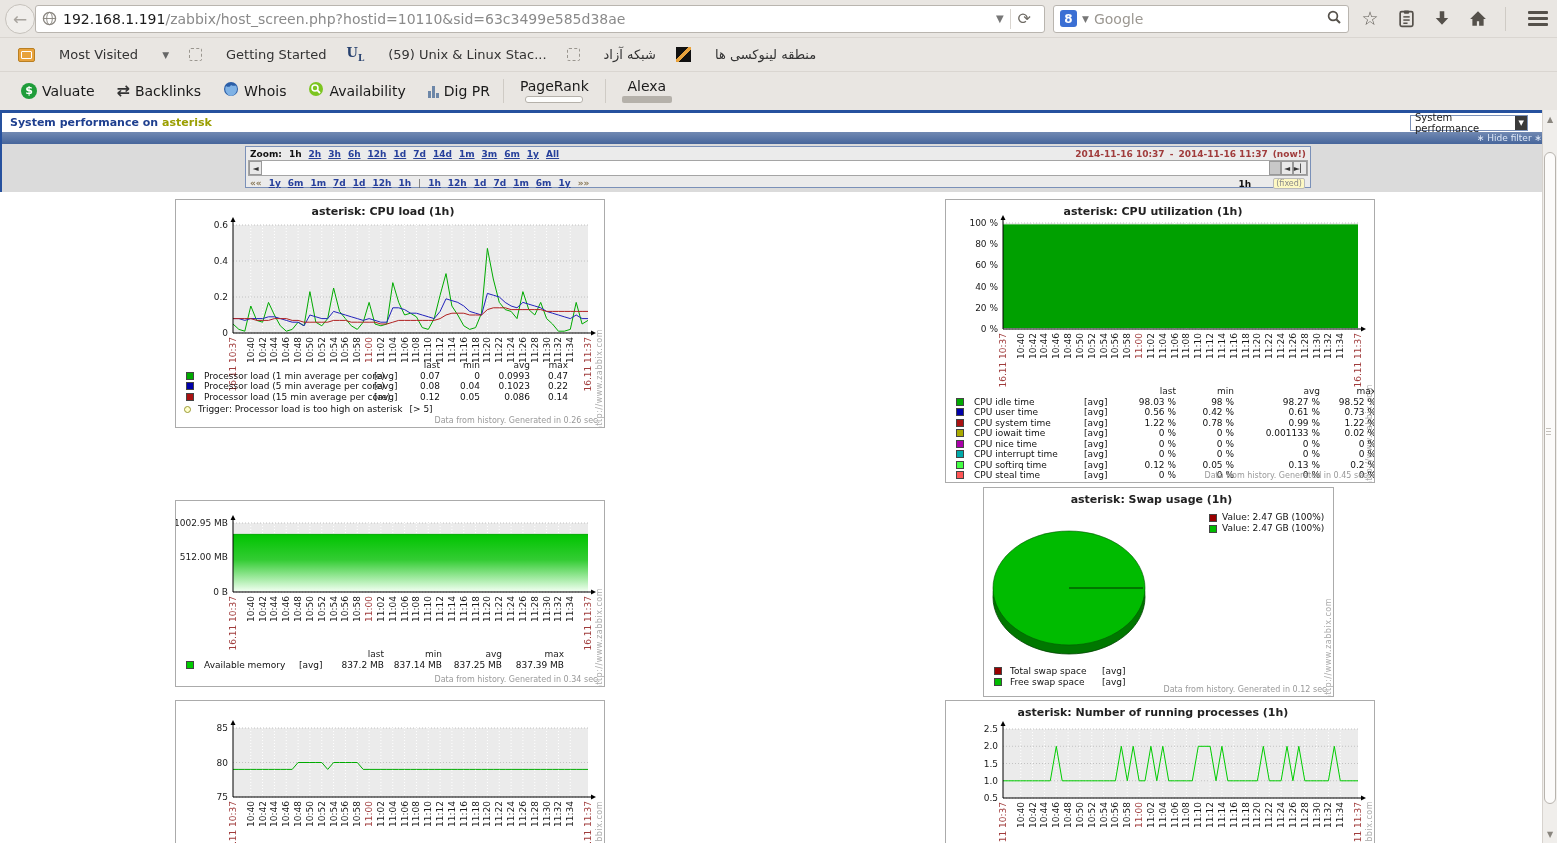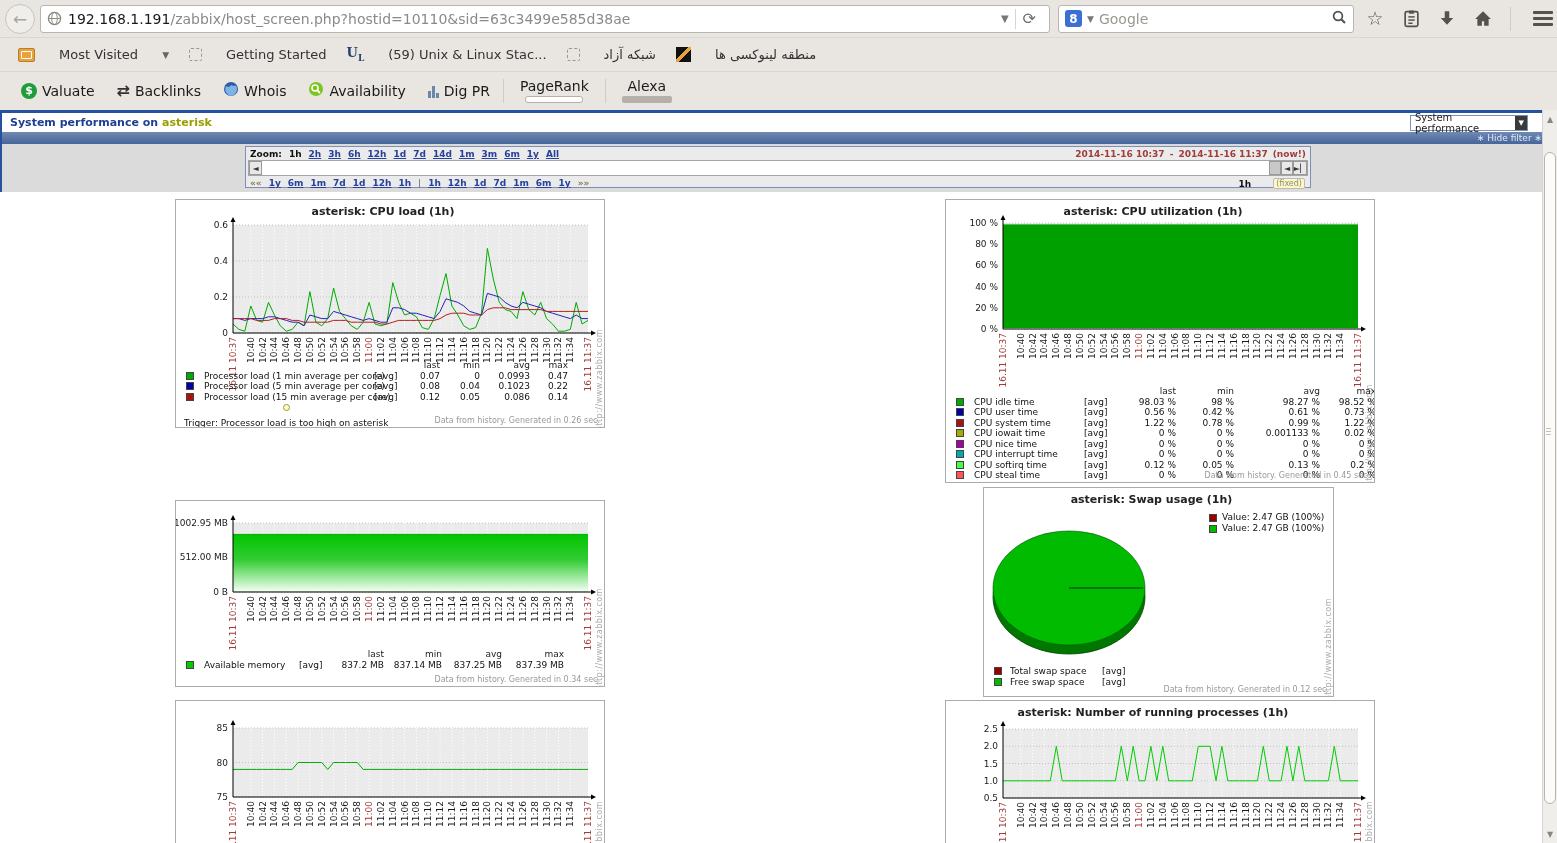--- a/index.html
+++ b/index.html
@@ -3,21 +3,21 @@
 <meta charset="utf-8">
 <style>
   *{box-sizing:border-box;margin:0;padding:0}
   html,body{width:1557px;height:843px;overflow:hidden;background:#fff;font-family:"DejaVu Sans",sans-serif;position:relative}
 
   
   .browser{position:absolute;top:0;left:0;width:1557px;height:110px;background:#E9E6E2}
   .navbar{height:38px;display:flex;align-items:center;border-bottom:1px solid #DAD6D1}
   .back-btn{width:30px;height:30px;border-radius:50%;border:1px solid #C6C2BC;background:#F0EEEB;color:#A8A49E;
     display:flex;align-items:center;justify-content:center;font-size:17px;margin-left:5px;flex:none}
-  .urlbar{width:1010px;height:28px;margin-left:5px;background:#fff;border:1px solid #B9B5AF;border-radius:3px;
+  .urlbar{width:1010px;height:28px;background:#fff;border:1px solid #B9B5AF;border-radius:3px;
     display:flex;align-items:center;padding:0 6px;font-size:14px;flex:none}
   .url-globe{color:#8A8680;margin-right:6px;display:flex}
   .url-host{color:#1a1a1a}
   .url-path{color:#8a8a8a;white-space:nowrap;overflow:hidden;flex:1}
   .url-caret{color:#777;font-size:10px;padding:0 6px}
   .url-sep{width:1px;height:20px;background:#D9D5D0}
   .reload{color:#6E6A64;font-size:16px;padding:0 7px}
   .searchbox{width:296px;height:28px;margin-left:8px;background:#fff;border:1px solid #B9B5AF;border-radius:3px;
     display:flex;align-items:center;padding:0 6px;font-size:14px;flex:none}
   .g-icon{width:17px;height:17px;background:#3B6FD4;border-radius:3px;color:#fff;font-size:12px;font-weight:bold;
@@ -423,21 +423,21 @@
       <span class="lg-num">0.1023</span>
       <span class="lg-num">0.22</span>
       <span class="lg-sq" style="background: rgb(170, 17, 17);"></span>
       <span class="lg-label">Processor load (15 min average per core)</span>
       <span class="lg-fn">[avg]</span>
       <span class="lg-num">0.12</span>
       <span class="lg-num">0.05</span>
       <span class="lg-num">0.086</span>
       <span class="lg-num">0.14</span>
     </div>
-    <div class="trigger" style="left: 8px; top: 204px; flex-direction: column;">
+    <div class="trigger" style="left: 8px; top: 204px;">
       <span class="trig-circle"></span>
       <span>Trigger: Processor load is too high on asterisk</span>
       <span>[&gt; 5]</span>
     </div>
     <div class="chart-footer">Data from history. Generated in 0.26 sec.</div>
   </div>
 <div class="chart" style="left:945px;top:199px;width:430px;height:284px">
     <div class="chart-title">asterisk: CPU utilization (1h)</div>
     <svg width="430" height="284" class="chart-svg">
       <rect x="57" y="23" width="355" height="106" fill="#EBEBEB"></rect>

